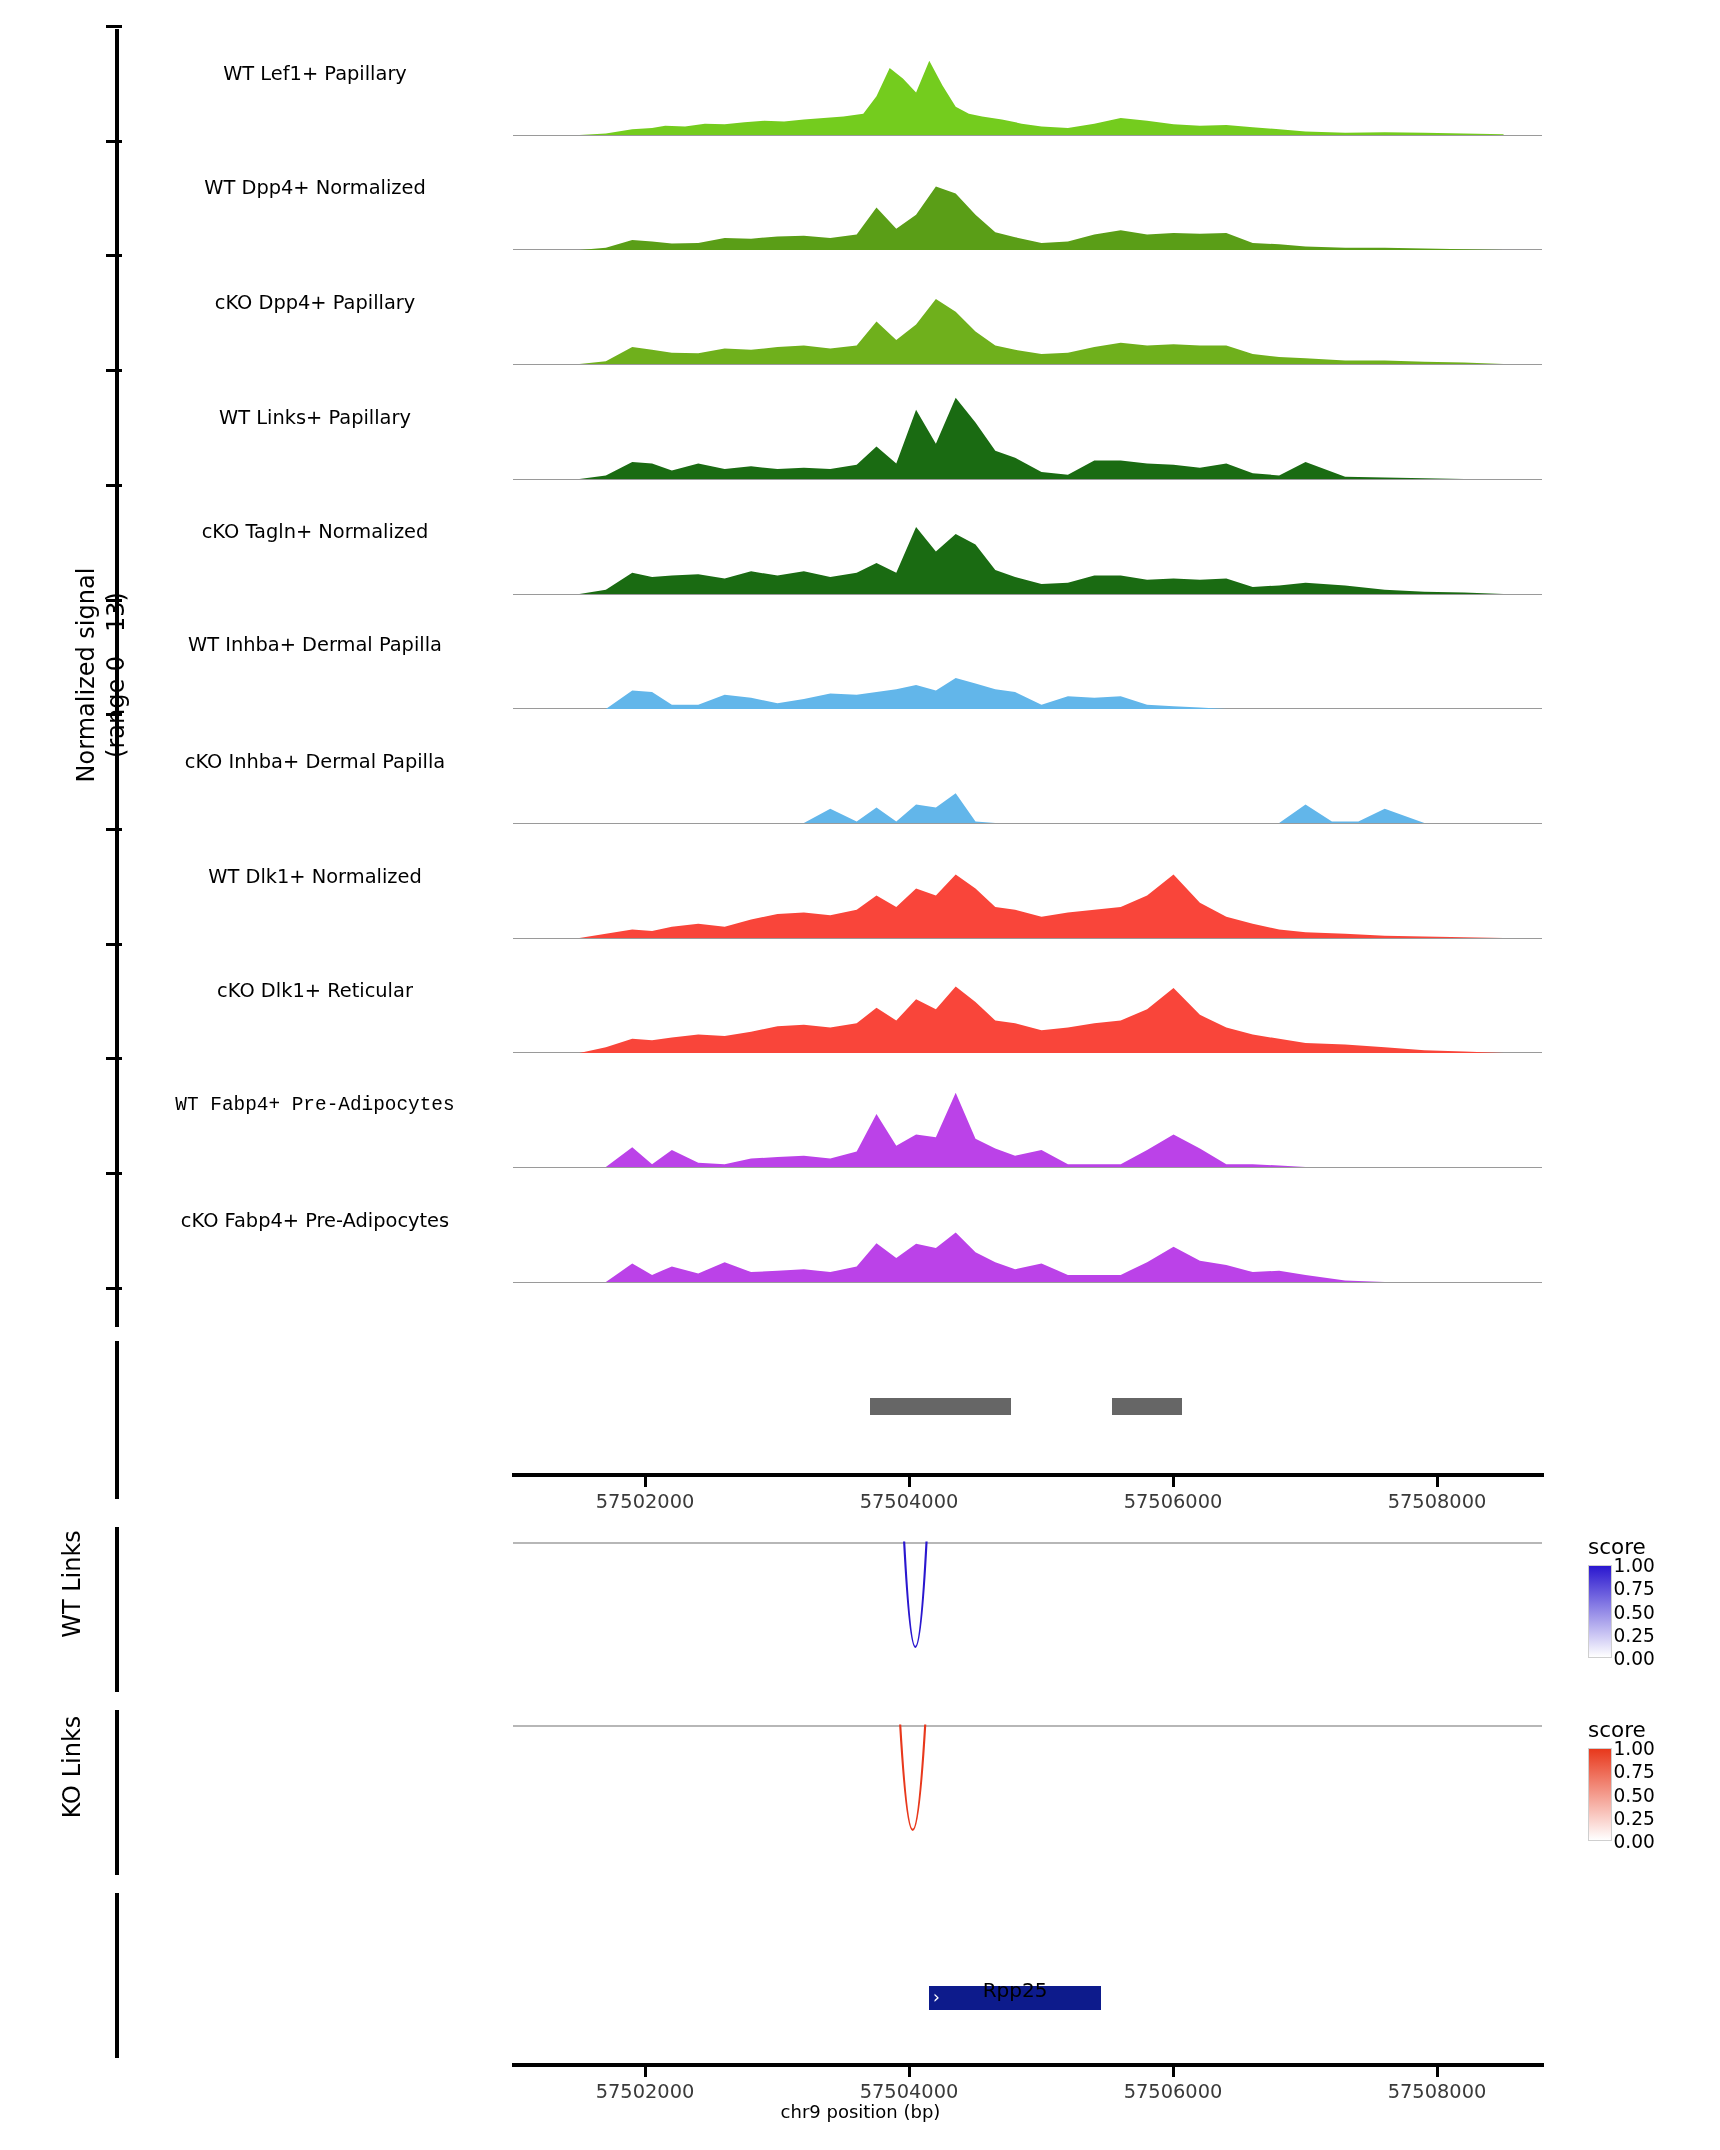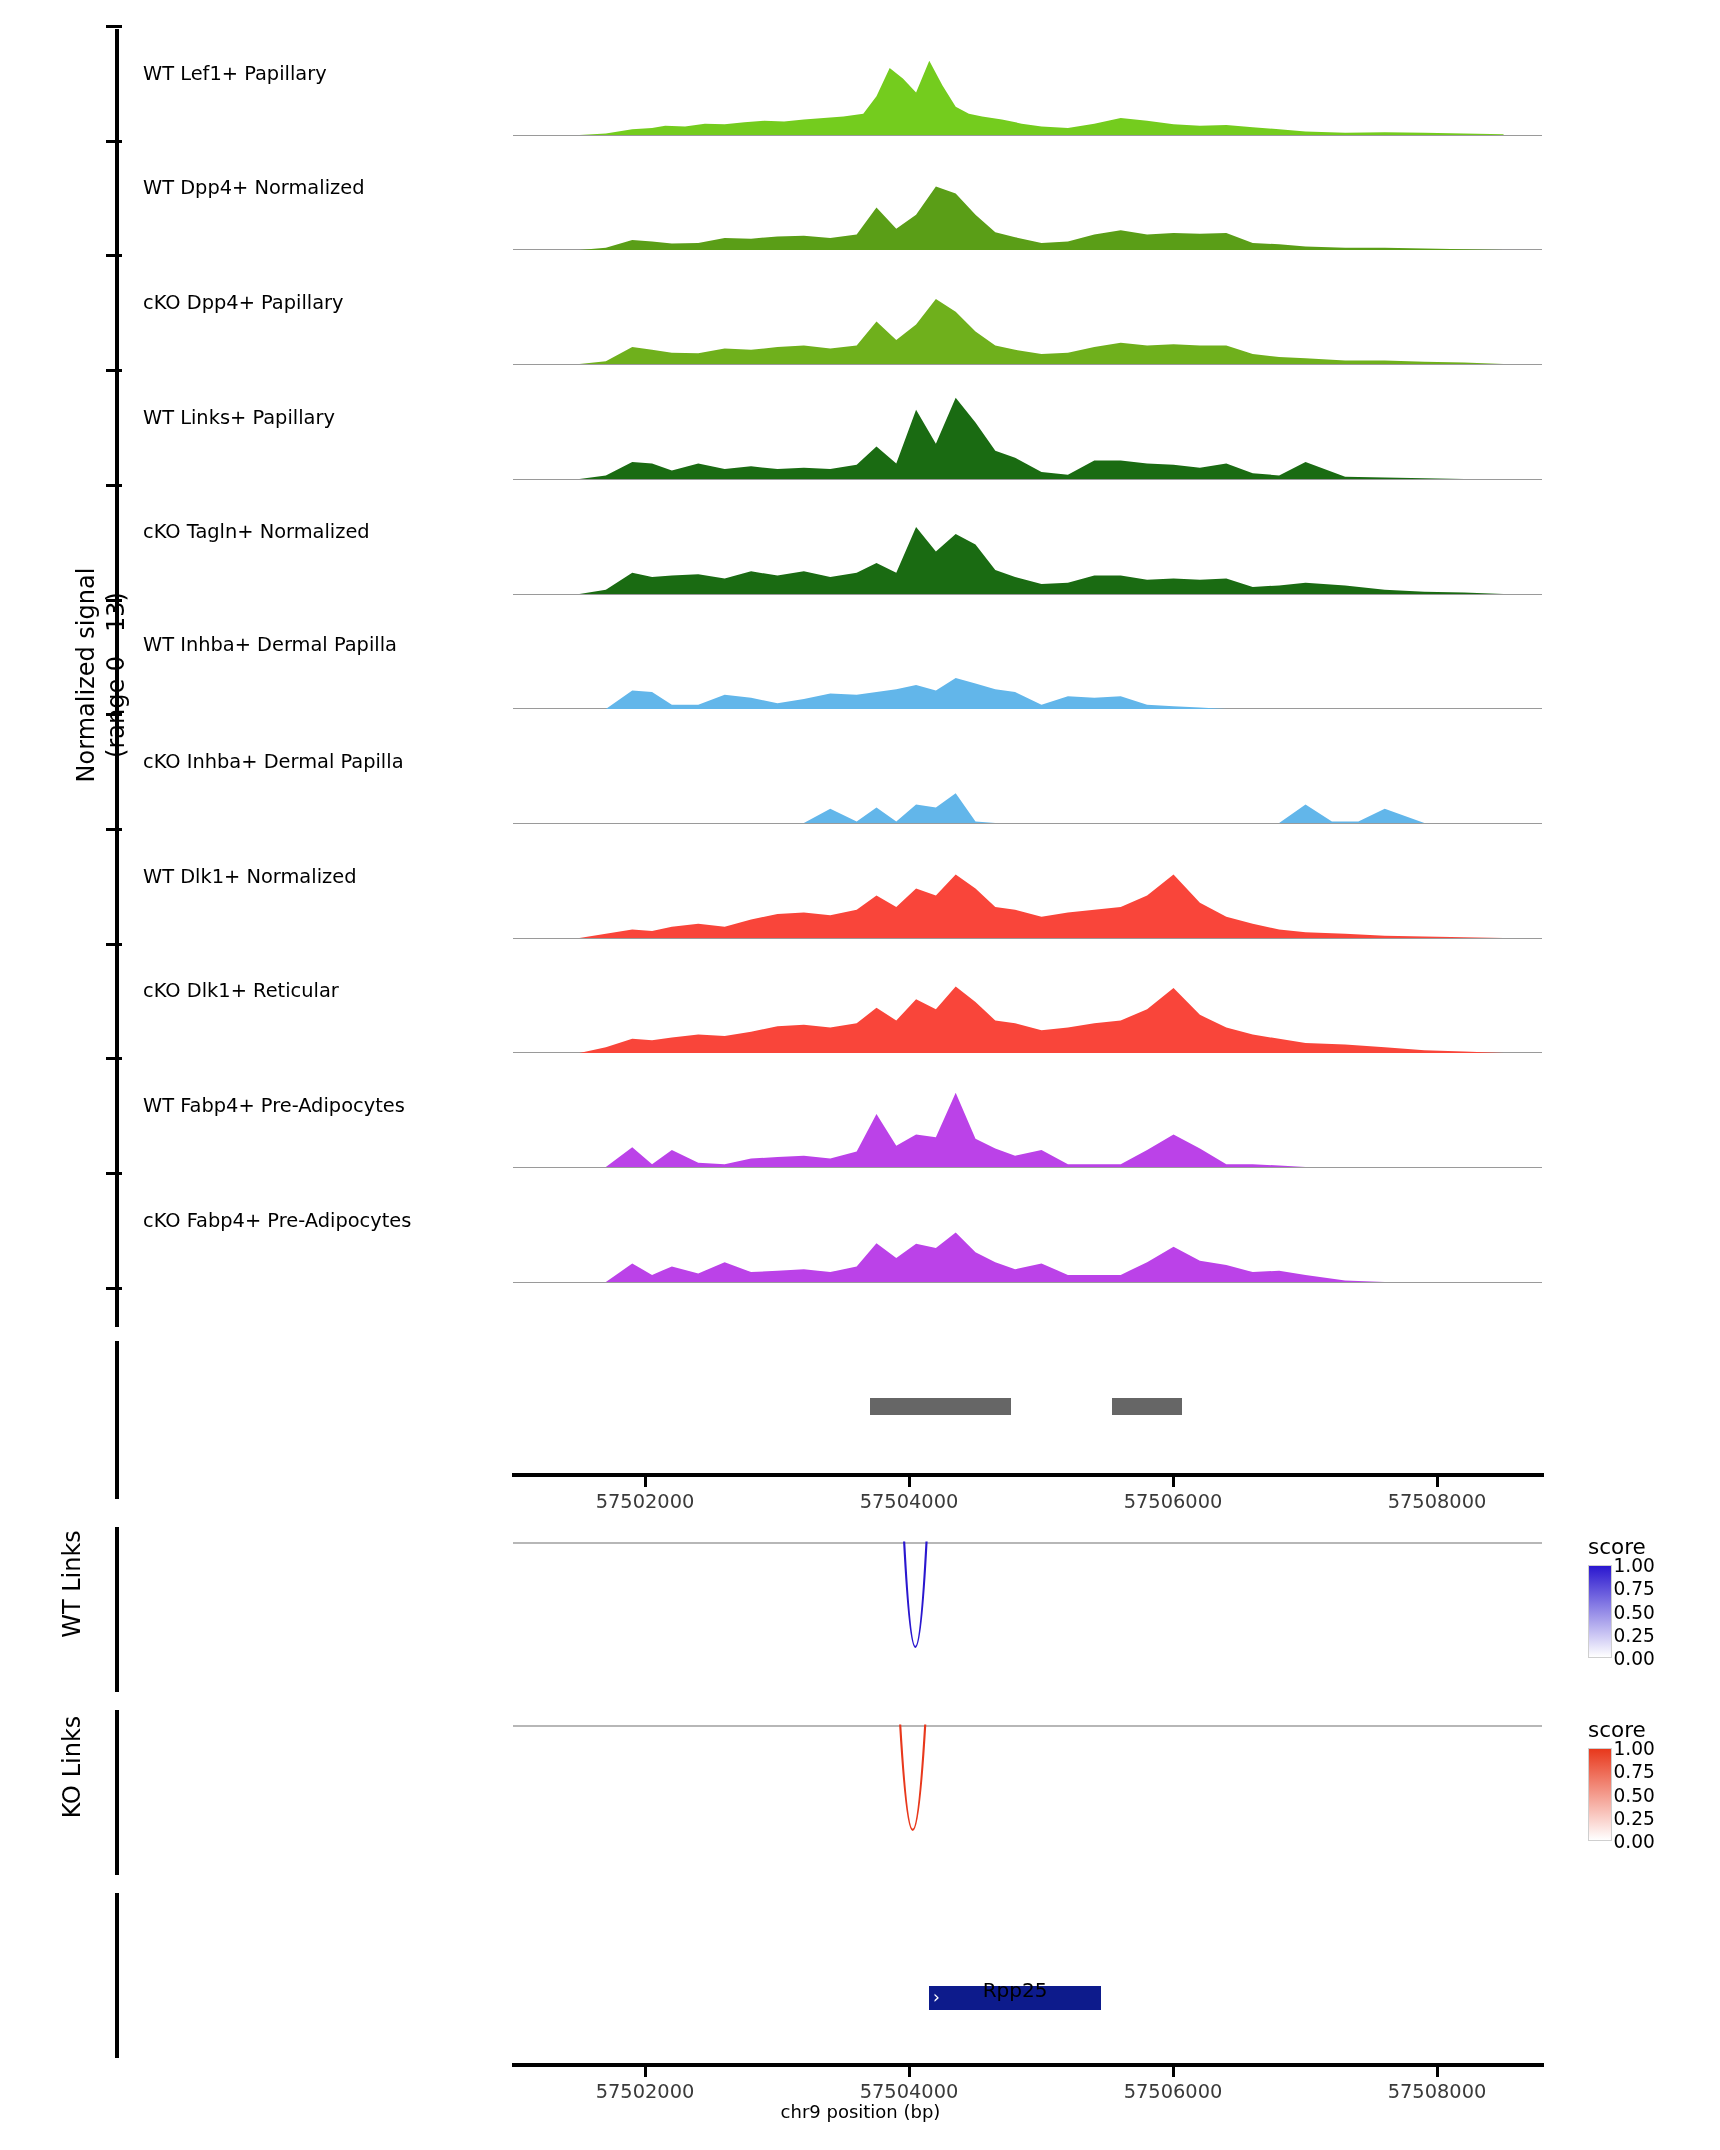--- a/index.html
+++ b/index.html
@@ -16,21 +16,21 @@
   
   .abs { position: absolute; }
 
   
   #cov-area { position:absolute; left:0; top:0; width:1721px; height:1319px; }
   .track-label {
     position:absolute;
     font-size:19.4px;
     color:#000;
     white-space:nowrap;
-    text-align:left;
+    text-align:center;
   }
   .baseline {
     position:absolute;
     height:1.4px;
     background:#9a9a9a;
   }
   .peaksvg { position:absolute; display:block; }
 
   
   #cov-axis { position:absolute; left:115px; top:29px; width:4.3px; height:1298px; background:#000; }
@@ -154,21 +154,21 @@
       <div class="track-label" style="left: 143px; width: 344px; top: 865px;">WT Dlk1+ Normalized</div>
       <div class="baseline" style="left: 513px; width: 1029px; top: 938px;"></div>
       <svg class="peaksvg" width="1721" height="95" style="left: 0px; top: 846px;" viewBox="0 0 2400 132">
         <polygon points="808.051282051282,128 808.051282051282,128 844.8717948717949,122.0923076923077 881.6923076923077,116.18461538461538 909.3076923076923,118.15384615384616 936.9230769230769,112.24615384615385 973.7435897435897,108.3076923076923 1010.5641025641025,112.24615384615385 1047.3846153846155,102.4 1084.2051282051282,94.52307692307693 1121.025641025641,92.55384615384615 1157.8461538461538,96.49230769230769 1194.6666666666665,88.61538461538461 1222.2820512820513,68.92307692307692 1249.897435897436,84.67692307692307 1277.5128205128206,59.07692307692308 1305.128205128205,68.92307692307692 1332.7435897435898,39.38461538461539 1360.3589743589744,59.07692307692308 1387.974358974359,84.67692307692307 1415.5897435897436,88.61538461538461 1452.4102564102564,98.46153846153845 1489.230769230769,92.55384615384615 1526.051282051282,88.61538461538461 1562.871794871795,84.67692307692307 1599.6923076923076,68.92307692307692 1636.5128205128206,39.38461538461539 1673.3333333333333,78.76923076923077 1710.1538461538462,98.46153846153845 1746.974358974359,108.3076923076923 1783.7948717948718,116.18461538461538 1820.6153846153848,120.12307692307692 1875.8461538461538,122.0923076923077 1931.076923076923,125.04615384615384 1986.3076923076922,126.03076923076924 2041.5384615384617,127.01538461538462 2096.7692307692305,128 2096.7692307692305,128" fill="#f9453a"></polygon>
       </svg>
       <div class="track-label" style="left: 143px; width: 344px; top: 979px;">cKO Dlk1+ Reticular</div>
       <div class="baseline" style="left: 513px; width: 1029px; top: 1052px;"></div>
       <svg class="peaksvg" width="1721" height="95" style="left: 0px; top: 961px;" viewBox="0 0 2400 132">
         <polygon points="808.051282051282,128 808.051282051282,128 844.8717948717949,120.12307692307692 881.6923076923077,108.3076923076923 909.3076923076923,110.27692307692308 936.9230769230769,106.33846153846153 973.7435897435897,102.4 1010.5641025641025,104.36923076923077 1047.3846153846155,98.46153846153845 1084.2051282051282,90.58461538461539 1121.025641025641,88.61538461538461 1157.8461538461538,92.55384615384615 1194.6666666666665,86.64615384615385 1222.2820512820513,64.98461538461538 1249.897435897436,82.70769230769231 1277.5128205128206,53.16923076923078 1305.128205128205,66.95384615384614 1332.7435897435898,35.44615384615385 1360.3589743589744,57.107692307692304 1387.974358974359,82.70769230769231 1415.5897435897436,86.64615384615385 1452.4102564102564,96.49230769230769 1489.230769230769,92.55384615384615 1526.051282051282,86.64615384615385 1562.871794871795,82.70769230769231 1599.6923076923076,66.95384615384614 1636.5128205128206,37.415384615384625 1673.3333333333333,74.83076923076922 1710.1538461538462,92.55384615384615 1746.974358974359,102.4 1783.7948717948718,108.3076923076923 1820.6153846153848,114.21538461538462 1875.8461538461538,116.18461538461538 1931.076923076923,120.12307692307692 1986.3076923076922,124.06153846153846 2041.5384615384617,126.03076923076924 2096.7692307692305,128 2096.7692307692305,128" fill="#f9453a"></polygon>
       </svg>
-      <div class="track-label" style="left: 143px; width: 344px; top: 1094px;">WT Fabp4+ Pre-Adipocytes</div>
+      <div class="track-label" style="left: 143px; width: 344px; top: 1094px; font-family: Liberation Mono, monospace;">WT Fabp4+ Pre-Adipocytes</div>
       <div class="baseline" style="left: 513px; width: 1029px; top: 1167px;"></div>
       <svg class="peaksvg" width="1721" height="95" style="left: 0px; top: 1075px;" viewBox="0 0 2400 132">
         <polygon points="808.051282051282,128 808.051282051282,128 844.8717948717949,128 881.6923076923077,100.43076923076923 909.3076923076923,124.06153846153846 936.9230769230769,104.36923076923077 973.7435897435897,122.0923076923077 1010.5641025641025,124.06153846153846 1047.3846153846155,116.18461538461538 1084.2051282051282,114.21538461538462 1121.025641025641,112.24615384615385 1157.8461538461538,116.18461538461538 1194.6666666666665,106.33846153846153 1222.2820512820513,54.15384615384616 1249.897435897436,98.46153846153845 1277.5128205128206,82.70769230769231 1305.128205128205,86.64615384615385 1332.7435897435898,24.615384615384613 1360.3589743589744,88.61538461538461 1387.974358974359,102.4 1415.5897435897436,112.24615384615385 1452.4102564102564,104.36923076923077 1489.230769230769,124.06153846153846 1526.051282051282,124.06153846153846 1562.871794871795,124.06153846153846 1599.6923076923076,104.36923076923077 1636.5128205128206,82.70769230769231 1673.3333333333333,102.4 1710.1538461538462,124.06153846153846 1746.974358974359,124.06153846153846 1783.7948717948718,126.03076923076924 1820.6153846153848,128 1875.8461538461538,128 1931.076923076923,128 1986.3076923076922,128 2041.5384615384617,128 2096.7692307692305,128 2096.7692307692305,128" fill="#bb42e8"></polygon>
       </svg>
       <div class="track-label" style="left: 143px; width: 344px; top: 1209px;">cKO Fabp4+ Pre-Adipocytes</div>
       <div class="baseline" style="left: 513px; width: 1029px; top: 1282px;"></div>
       <svg class="peaksvg" width="1721" height="95" style="left: 0px; top: 1190px;" viewBox="0 0 2400 132">
         <polygon points="808.051282051282,128 808.051282051282,128 844.8717948717949,128 881.6923076923077,102.4 909.3076923076923,118.15384615384616 936.9230769230769,106.33846153846153 973.7435897435897,116.18461538461538 1010.5641025641025,100.43076923076923 1047.3846153846155,114.21538461538462 1084.2051282051282,112.24615384615385 1121.025641025641,110.27692307692308 1157.8461538461538,114.21538461538462 1194.6666666666665,106.33846153846153 1222.2820512820513,73.84615384615384 1249.897435897436,94.52307692307693 1277.5128205128206,74.83076923076922 1305.128205128205,80.73846153846154 1332.7435897435898,59.07692307692308 1360.3589743589744,86.64615384615385 1387.974358974359,100.43076923076923 1415.5897435897436,110.27692307692308 1452.4102564102564,102.4 1489.230769230769,118.15384615384616 1526.051282051282,118.15384615384616 1562.871794871795,118.15384615384616 1599.6923076923076,100.43076923076923 1636.5128205128206,78.76923076923077 1673.3333333333333,98.46153846153845 1710.1538461538462,104.36923076923077 1746.974358974359,114.21538461538462 1783.7948717948718,112.24615384615385 1820.6153846153848,118.15384615384616 1875.8461538461538,126.03076923076924 1931.076923076923,128 1986.3076923076922,128 2041.5384615384617,128 2096.7692307692305,128 2096.7692307692305,128" fill="#bb42e8"></polygon>
       </svg>
     </div>

